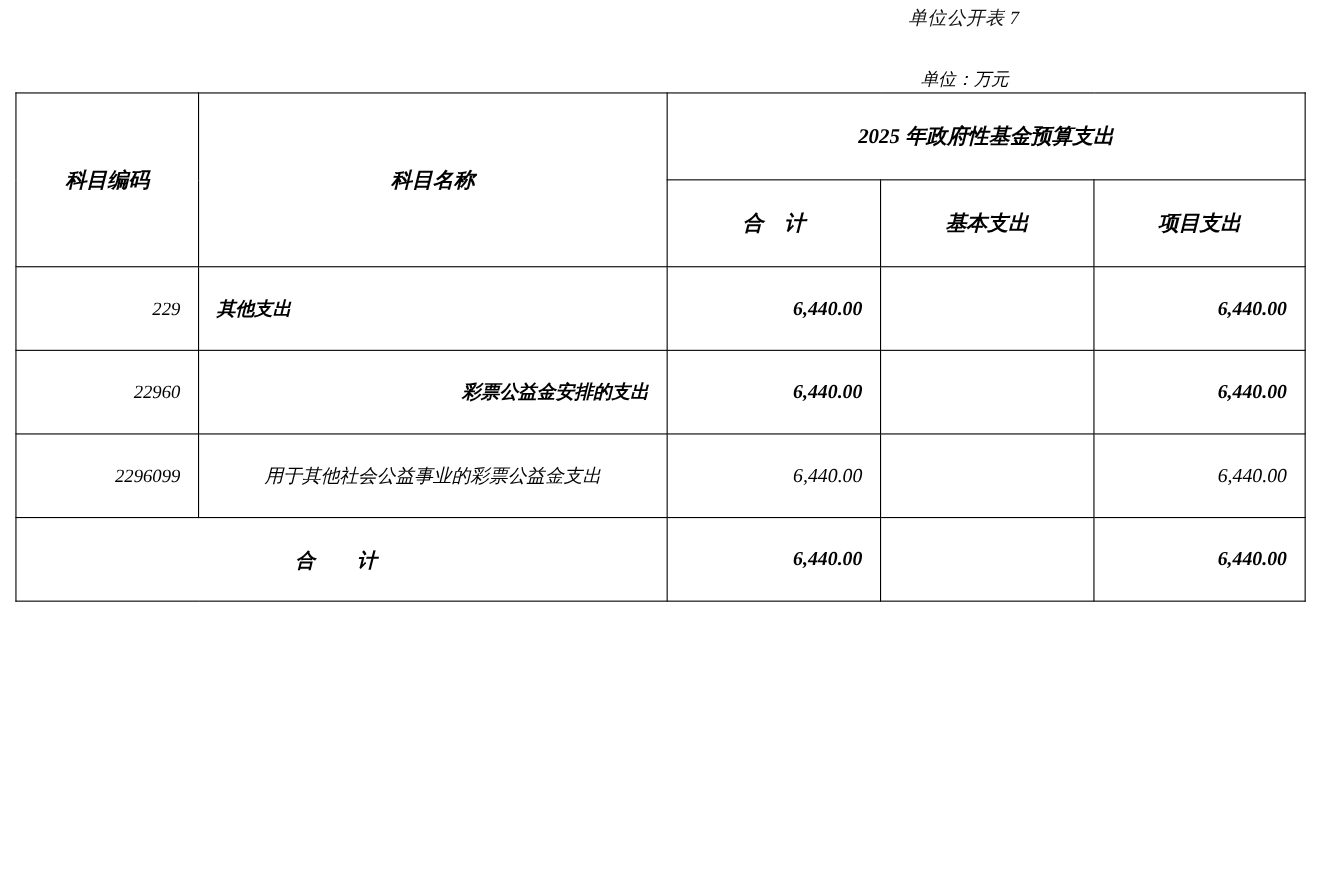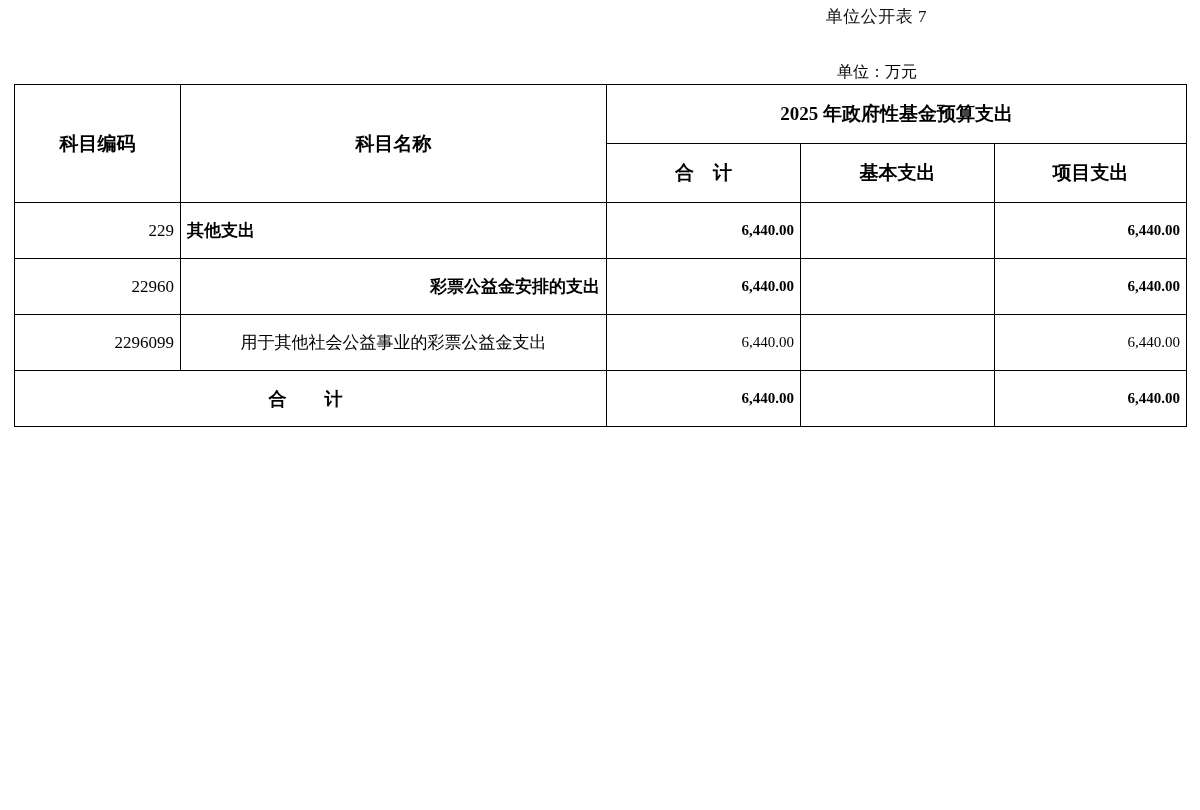--- a/index.html
+++ b/index.html
@@ -13,20 +13,21 @@
     position: relative;
     font-family: "Liberation Serif", "DejaVu Serif", serif;
     color: #000000;
     overflow: hidden;
   }
   .page {
     position: relative;
     width: 951px;
     height: 810px;
     box-sizing: border-box;
+    font-style: italic;
   }
   .header-right {
     position: absolute;
     top: 5px;
     right: 24px;
     font-size: 17px;
     letter-spacing: 0.5px;
     color: #111;
   }
   .doc-title {
@@ -51,21 +52,21 @@
     left: 14px;
     width: 1172px;
   }
   table.budget {
     border-collapse: collapse;
     width: 1172px;
     table-layout: fixed;
   }
   table.budget td, table.budget th {
     border: 1px solid #000;
-    padding: 6px;
+    padding: 16px;
     vertical-align: middle;
   }
   .c1 { width: 166px; }
   .c2 { width: 426px; }
   .c3 { width: 194px; }
   .c4 { width: 194px; }
   .c5 { width: 192px; }
 
   .hd {
     text-align: center;
@@ -101,21 +102,21 @@
     font-weight: bold;
   }
   .name-l3 {
     padding-left: 48px;
     text-align: center;
     font-weight: normal;
   }
   .num {
     text-align: right;
     padding-right: 12px;
-    font-size: 15px;
+    font-size: 18px;
   }
   .num.b { font-weight: bold; }
   .total-label {
     text-align: center;
     font-weight: bold;
     font-size: 18px;
     letter-spacing: 10px;
     padding-left: 10px;
   }
   .page-number {

